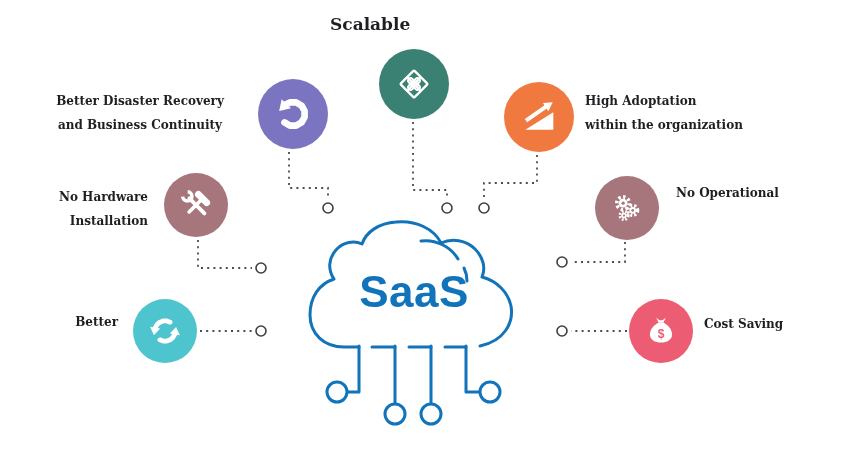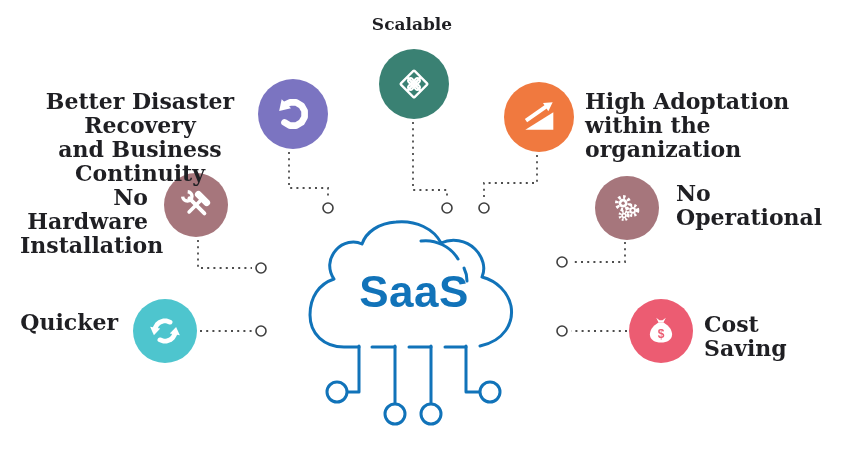--- a/index.html
+++ b/index.html
@@ -1,21 +1,21 @@
 <!DOCTYPE html>
 <html><head>
 <meta charset="utf-8">
 <style>
   html,body{margin:0;padding:0;background:#fff;}
   #infographic{position:relative;width:848px;height:470px;background:#fff;overflow:hidden;
     font-family:"DejaVu Serif",serif;}
   svg.layer{position:absolute;left:0;top:0;}
-  .label{position:absolute;font-weight:700;font-size:22px;line-height:24px;color:#1f1f23;}
+  .label{position:absolute;font-weight:700;font-size:12px;line-height:24px;color:#1f1f23;}
   .label span{display:block;}
-  #label-scalable{left:330px;top:12px;width:164px;text-align:center;font-size:17px;}
+  #label-scalable{left:330px;top:12px;width:164px;font-size:17px;}
   #label-disaster{left:18px;top:89px;width:244px;text-align:center;}
   #label-hardware{left:20px;top:185px;width:128px;text-align:right;}
   #label-updates{left:20px;top:310px;width:98px;text-align:right;}
   #label-adoption{left:585px;top:89px;width:250px;text-align:left;}
   #label-operational{left:676px;top:181px;width:170px;text-align:left;}
   #label-cost{left:704px;top:312px;width:140px;text-align:left;}
   .badge{position:absolute;border-radius:50%;display:flex;align-items:center;justify-content:center;}
   .badge.lg{width:70px;height:70px;}
   .badge.sm{width:64px;height:64px;}
   #badge-disaster{left:258px;top:79px;}
@@ -156,19 +156,19 @@
     <span>within the organization</span>
   </div>
   <div class="label" id="label-hardware">
     <span>No Hardware</span>
     <span>Installation</span>
   </div>
   <div class="label" id="label-operational">
     <span>No Operational</span>
   </div>
   <div class="label" id="label-updates">
-    <span>Quicker</span>
+    <span>Better</span>
   </div>
   <div class="label" id="label-cost">
     <span>Cost Saving</span>
   </div>
 
 </div>
 
 </body></html>

